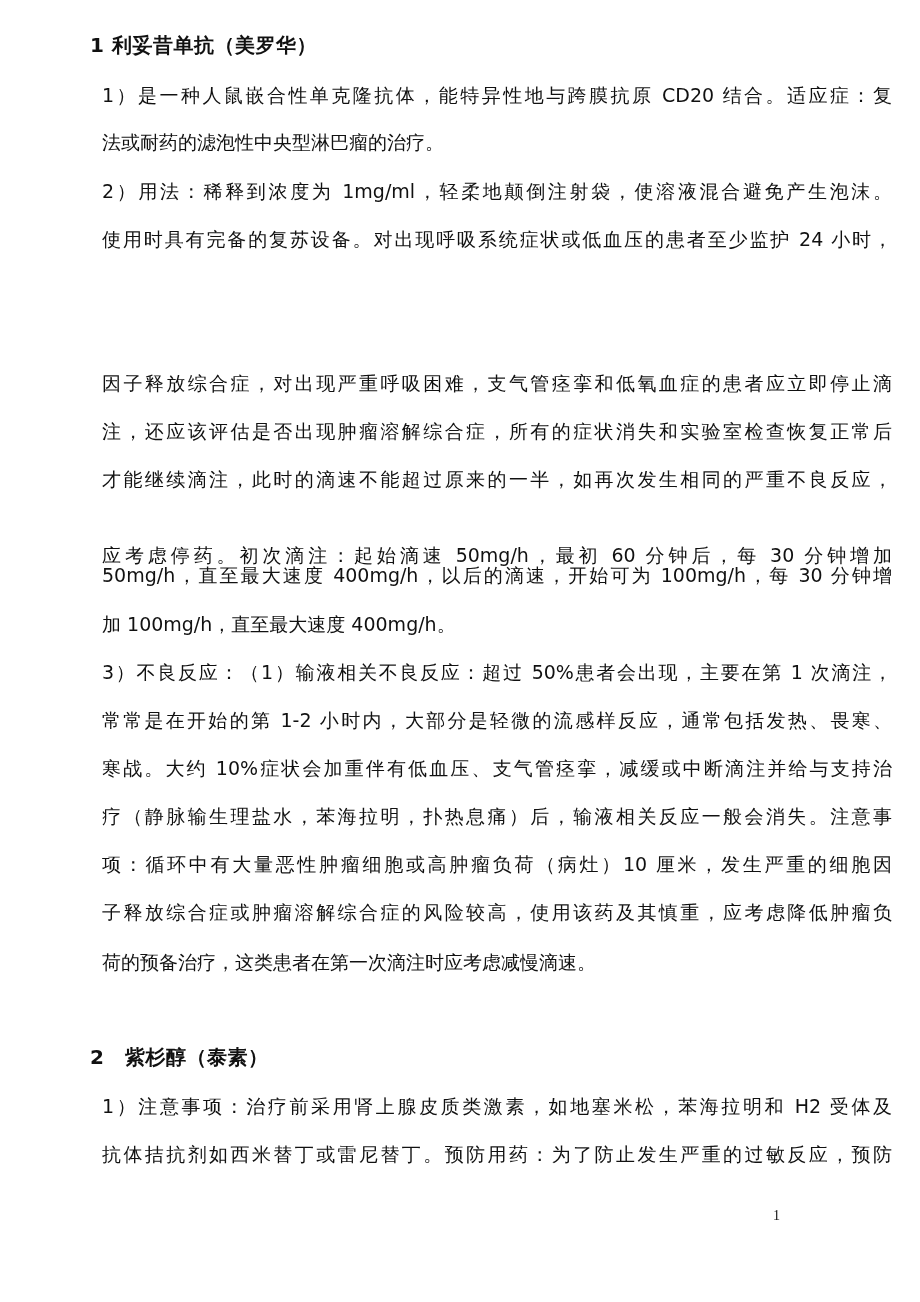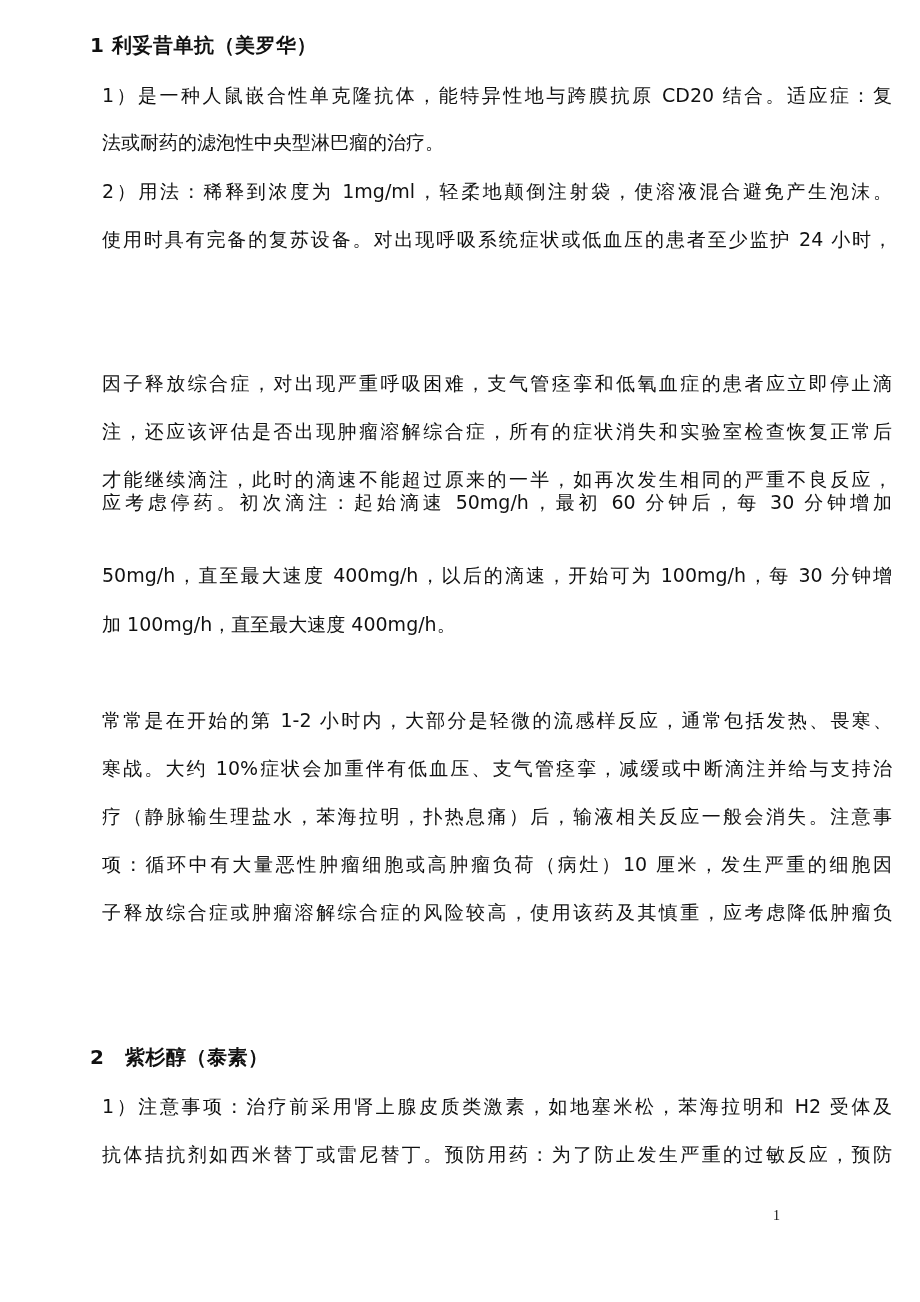--- a/index.html
+++ b/index.html
@@ -17,28 +17,30 @@
 <div class="page">
   <div class="heading" style="top:33px">1 利妥昔单抗（美罗华）</div>
 
   <div class="line" style="top:83px">1）是一种人鼠嵌合性单克隆抗体，能特异性地与跨膜抗原 CD20 结合。适应症：复</div>
   <div class="line last" style="top:130px">法或耐药的滤泡性中央型淋巴瘤的治疗。</div>
   <div class="line" style="top:179px">2）用法：稀释到浓度为 1mg/ml，轻柔地颠倒注射袋，使溶液混合避免产生泡沫。</div>
   <div class="line" style="top:227px">使用时具有完备的复苏设备。对出现呼吸系统症状或低血压的患者至少监护 24 小时，</div>
   <div class="line" style="top:371px">因子释放综合症，对出现严重呼吸困难，支气管痉挛和低氧血症的患者应立即停止滴</div>
   <div class="line" style="top:419px">注，还应该评估是否出现肿瘤溶解综合症，所有的症状消失和实验室检查恢复正常后</div>
   <div class="line" style="top:467px">才能继续滴注，此时的滴速不能超过原来的一半，如再次发生相同的严重不良反应，</div>
-  <div class="line" style="top:490px">应考虑停药。初次滴注：起始滴速 50mg/h，最初 60 分钟后，每 30 分钟增加</div>
+  <div class="line" style="top:543px">应考虑停药。初次滴注：起始滴速 50mg/h，最初 60 分钟后，每 30 分钟增加</div>
   <div class="line" style="top:563px">50mg/h，直至最大速度 400mg/h，以后的滴速，开始可为 100mg/h，每 30 分钟增</div>
   <div class="line last" style="top:612px">加 100mg/h，直至最大速度 400mg/h。</div>
+  <div class="line" style="top:660px">3）不良反应：（1）输液相关不良反应：超过 50%患者会出现，主要在第 1 次滴注，</div>
   <div class="line" style="top:708px">常常是在开始的第 1-2 小时内，大部分是轻微的流感样反应，通常包括发热、畏寒、</div>
   <div class="line" style="top:756px">寒战。大约 10%症状会加重伴有低血压、支气管痉挛，减缓或中断滴注并给与支持治</div>
   <div class="line" style="top:804px">疗（静脉输生理盐水，苯海拉明，扑热息痛）后，输液相关反应一般会消失。注意事</div>
   <div class="line" style="top:852px">项：循环中有大量恶性肿瘤细胞或高肿瘤负荷（病灶）10 厘米，发生严重的细胞因</div>
   <div class="line" style="top:900px">子释放综合症或肿瘤溶解综合症的风险较高，使用该药及其慎重，应考虑降低肿瘤负</div>
+  <div class="line last" style="top:950px">荷的预备治疗，这类患者在第一次滴注时应考虑减慢滴速。</div>
 
   <div class="heading" style="top:1045px">2　紫杉醇（泰素）</div>
 
   <div class="line" style="top:1094px">1）注意事项：治疗前采用肾上腺皮质类激素，如地塞米松，苯海拉明和 H2 受体及</div>
   <div class="line" style="top:1142px">抗体拮抗剂如西米替丁或雷尼替丁。预防用药：为了防止发生严重的过敏反应，预防</div>
 
   <div class="pagenum">1</div>
 </div>
 
 </body></html>

